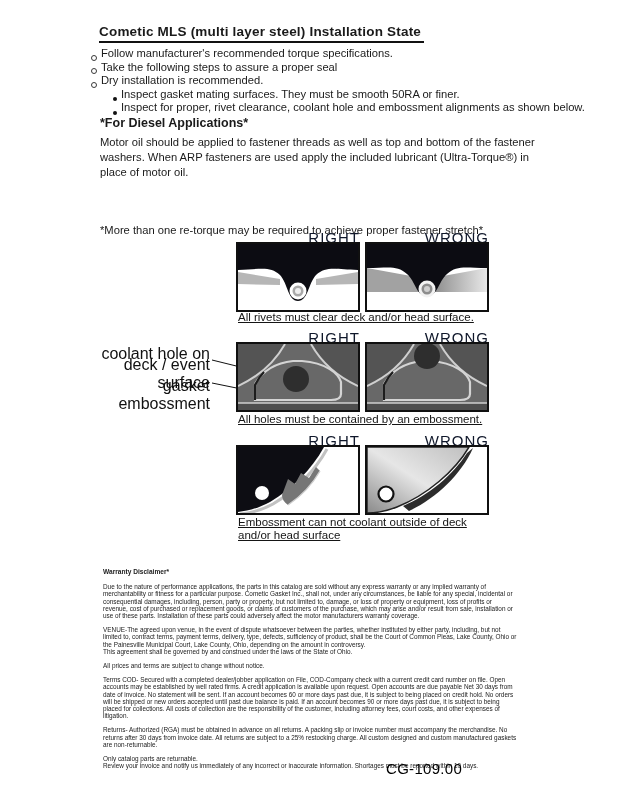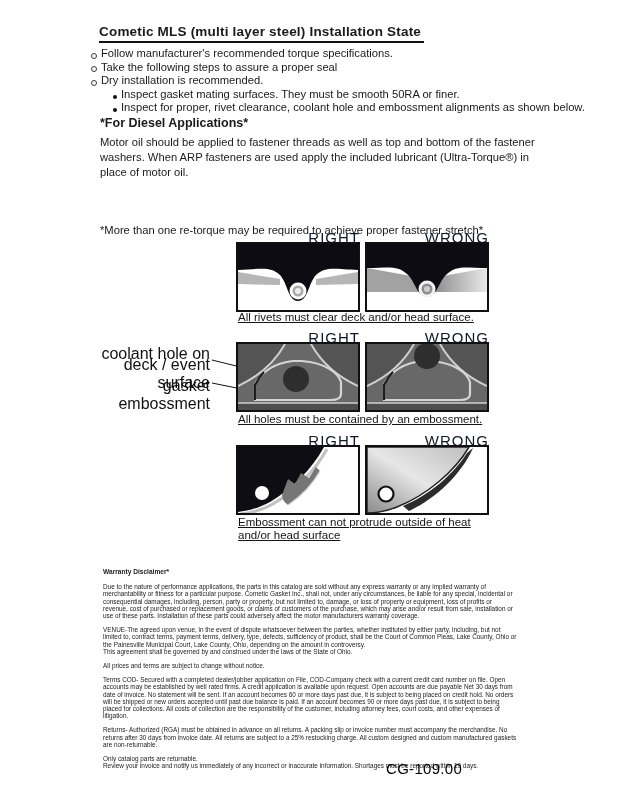--- a/index.html
+++ b/index.html
@@ -4,21 +4,21 @@
 <style>
   html,body{margin:0;padding:0;background:#fff;}
   #page{position:relative;width:618px;height:800px;background:#ffffff;overflow:hidden;
         font-family:"Liberation Sans","DejaVu Sans",sans-serif;color:#1a1a1a;}
   .abs{position:absolute;}
   
   #title{top:24px;left:99px;font-size:13.5px;font-weight:bold;
          border-bottom:2px solid #111;padding:0 3px 2px 0;letter-spacing:.2px;}
   
   #bullets{top:47px;left:91px;font-size:11.2px;line-height:13.6px;white-space:nowrap;}
-  .b-row{display:flex;align-items:center;}
+  .b-row{display:flex;align-items:flex-end;}
   .b-row.sub{margin-left:22px;}
   .ring{width:4px;height:4px;border:1px solid #3a3a3a;border-radius:50%;margin:4px 4px 0 0;flex:none;}
   .dot{width:4px;height:4px;background:#111;border-radius:50%;margin:4.5px 4px 0 0;flex:none;}
   
   #diesel-head{top:116px;left:100px;font-size:12.5px;font-weight:bold;}
   .para{font-size:11.2px;line-height:15px;}
   #para1{top:135px;left:100px;width:444px;}
   #para2{top:170px;left:100px;width:448px;}
   #note{top:223px;left:100px;width:460px;}
   
@@ -167,21 +167,21 @@
             <stop offset="1" stop-color="#bfbfbf"></stop>
         </linearGradient>
       </defs>
       <rect width="120" height="66" fill="#ffffff"></rect>
       <path d="M0,0 H102 C88,24 60,48 30,60 C20,64 9,66 0,66 Z" fill="url(#g3)" stroke="#222222" stroke-width="1.5"></path>
       <path d="M36,59 C62,48 86,28 100,6 L106,1 C94,28 68,52 42,64 Z" fill="#2c2c2c"></path>
       <circle cx="19" cy="47" r="7.5" fill="#ffffff" stroke="#111111" stroke-width="2.2"></circle>
     </svg>
   </div>
   <div class="abs caption" style="top:516px;left:238px">
-    <div>Embossment can not protrude outside of heat</div>
+    <div>Embossment can not coolant outside of deck</div>
     <div>and/or head surface</div>
   </div>
 
   <div class="abs" id="disclaimer">
     <div class="dhead">Warranty Disclaimer*</div>
     <p class="dpara">Due to the nature of performance applications, the parts in this catalog are sold without any express warranty or any implied warranty of merchantability or fitness for a particular purpose.  Cometic Gasket Inc., shall not, under any circumstances, be liable for any special, incidental or consequential damages, including, person, party or property, but not limited to, damage, or loss of property or equipment, loss of profits or revenue, cost of purchased or replacement goods, or claims of customers of the purchase, which may arise and/or result from sale, installation or use of these parts.  Installation of these parts could adversely affect the motor manufacturers warranty coverage.</p>
     <div class="dpara">
       <span>VENUE-The agreed upon venue, in the event of dispute whatsoever between the parties, whether instituted by either party, including, but not limited to, contract terms, payment terms, delivery, type, defects, sufficiency of product, shall be the Court of Common Pleas, Lake County, Ohio or the Painesville Municipal Court, Lake County, Ohio, depending on the amount in controversy.</span><br>
       <span>This agreement shall be governed by and construed under the laws of the State of Ohio.</span>
     </div>

